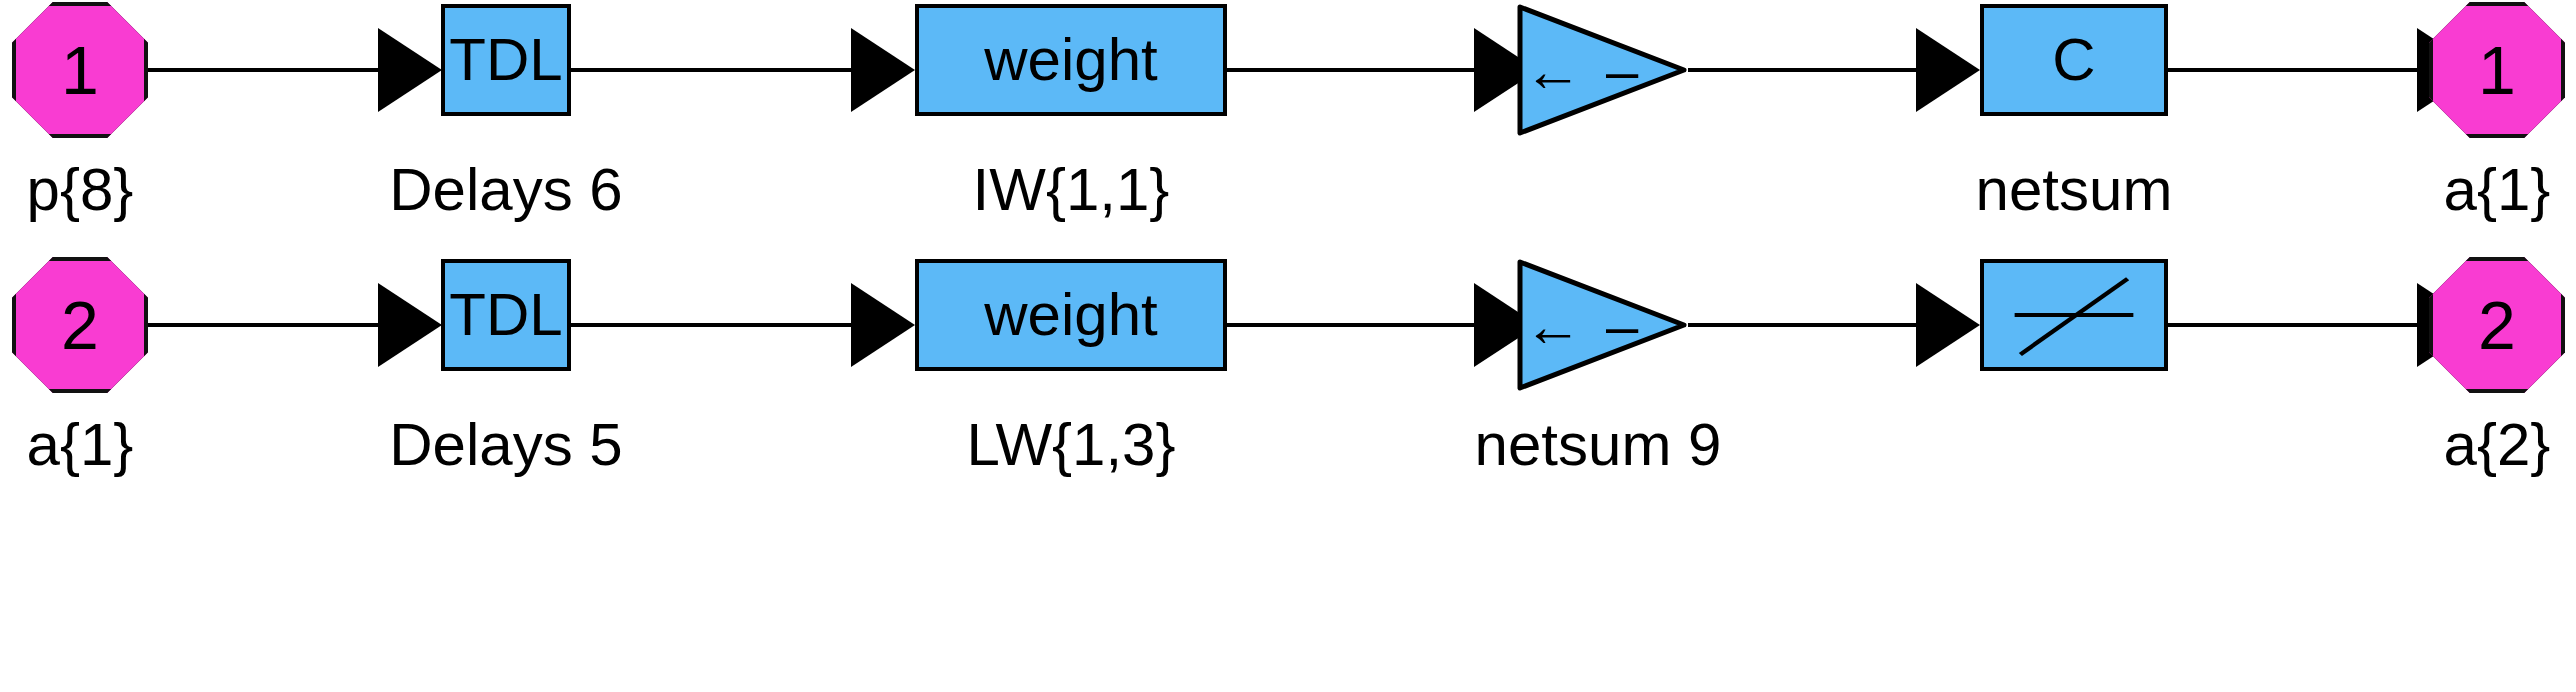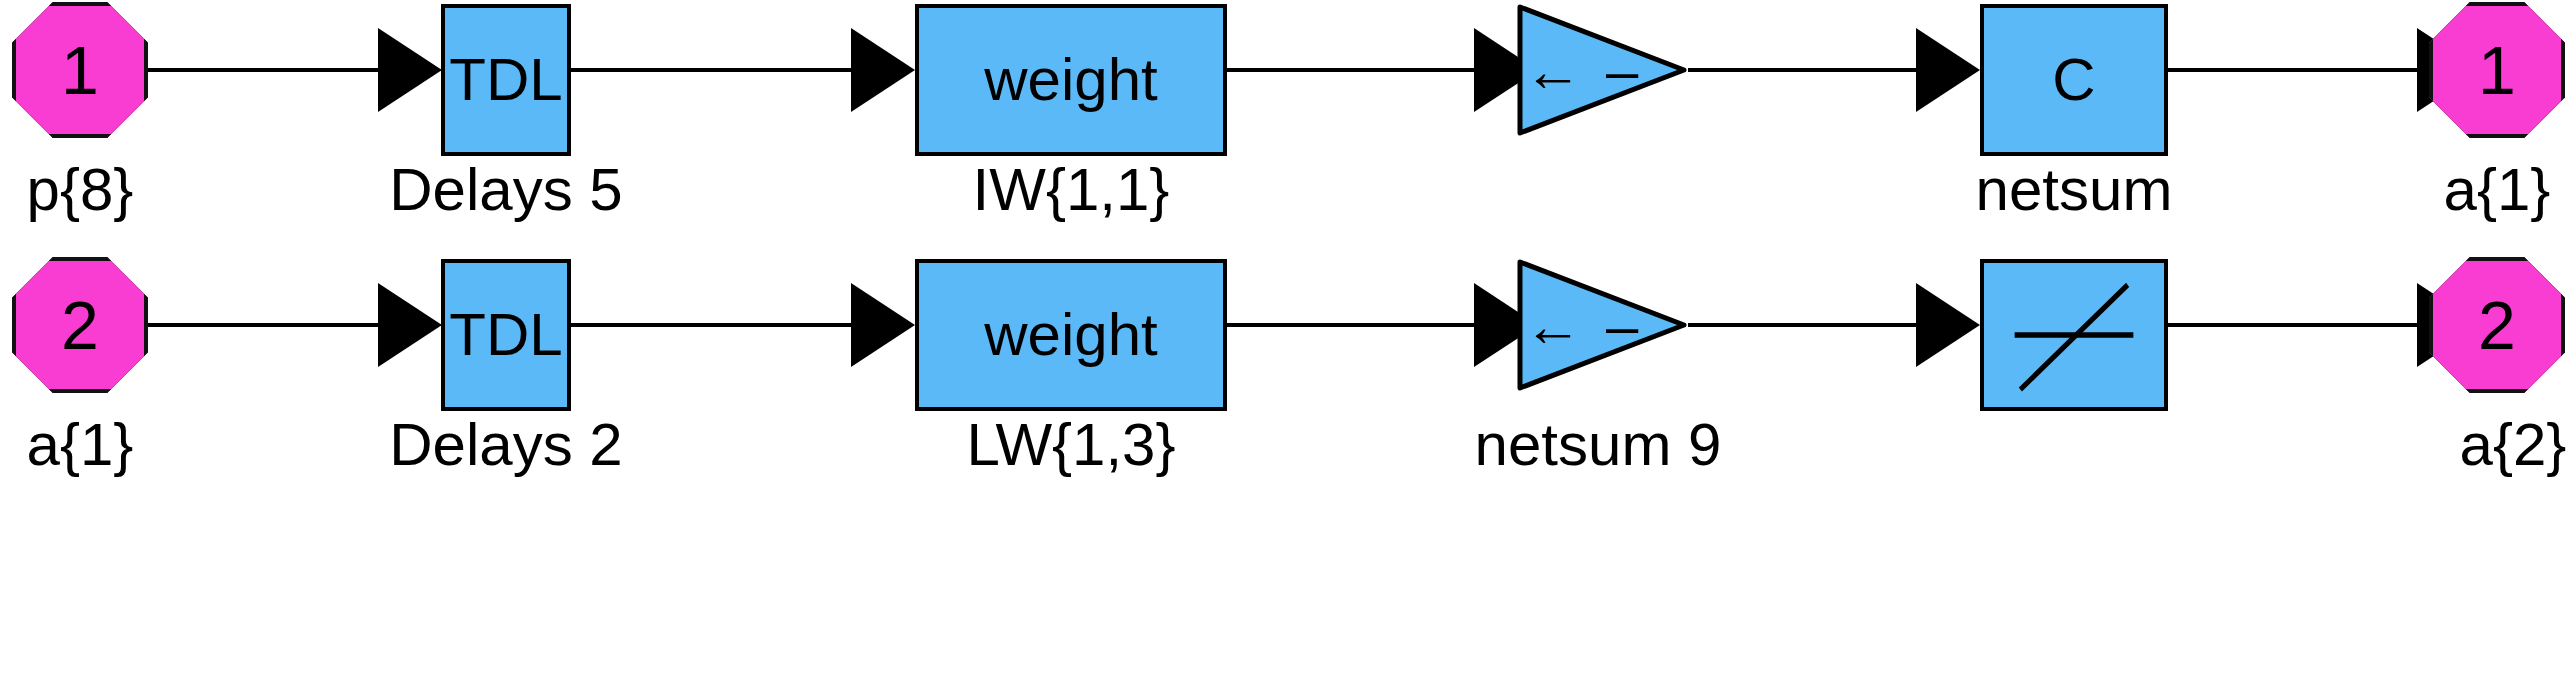--- a/index.html
+++ b/index.html
@@ -80,21 +80,21 @@
     font-size: 68px;
     line-height: 1;
     color: #000000;
     font-family: "Liberation Sans", sans-serif;
   }
 
   
   .blk {
     position: absolute;
     top: 4px;
-    height: 152px;
+    height: 112px;
     background: #5cb9f7;
     border: 4px solid #000000;
     box-sizing: border-box;
     display: flex;
     align-items: center;
     justify-content: center;
   }
   .blk-text {
     font-size: 60px;
     line-height: 1;
@@ -164,21 +164,21 @@
     <div class="port" style="left:12px;">
       <span class="port-num">1</span>
     </div>
     <div class="caption" style="left:80px;">p{8}</div>
 
     <div class="arrow" style="left:378px;"></div>
 
     <div class="blk" style="left:441px; width:130px;">
       <span class="blk-text">TDL</span>
     </div>
-    <div class="caption" style="left:506px;">Delays  5</div>
+    <div class="caption" style="left:506px;">Delays  6</div>
 
     <div class="arrow" style="left:851px;"></div>
 
     <div class="blk" style="left:915px; width:312px;">
       <span class="blk-text">weight</span>
     </div>
     <div class="caption" style="left:1071px;">IW{1,1}</div>
 
     <div class="arrow" style="left:1474px;"></div>
 
@@ -217,21 +217,21 @@
     <div class="port" style="left:12px;">
       <span class="port-num">2</span>
     </div>
     <div class="caption" style="left:80px;">a{1}</div>
 
     <div class="arrow" style="left:378px;"></div>
 
     <div class="blk" style="left:441px; width:130px;">
       <span class="blk-text">TDL</span>
     </div>
-    <div class="caption" style="left:506px;">Delays  2</div>
+    <div class="caption" style="left:506px;">Delays  5</div>
 
     <div class="arrow" style="left:851px;"></div>
 
     <div class="blk" style="left:915px; width:312px;">
       <span class="blk-text">weight</span>
     </div>
     <div class="caption" style="left:1071px;">LW{1,3}</div>
 
     <div class="arrow" style="left:1474px;"></div>
 
@@ -252,17 +252,17 @@
       </svg>
       <span class="blk-text"></span>
     </div>
 
     <div class="arrow" style="left:2417px;"></div>
 
     <div class="port-shadow" style="left:2429px;"></div>
     <div class="port" style="left:2429px;">
       <span class="port-num">2</span>
     </div>
-    <div class="caption" style="left:2497px;margin-left:16px;">a{2}</div>
+    <div class="caption" style="left:2497px;">a{2}</div>
   </div>
 
 </div>
 
 
 </body></html>

